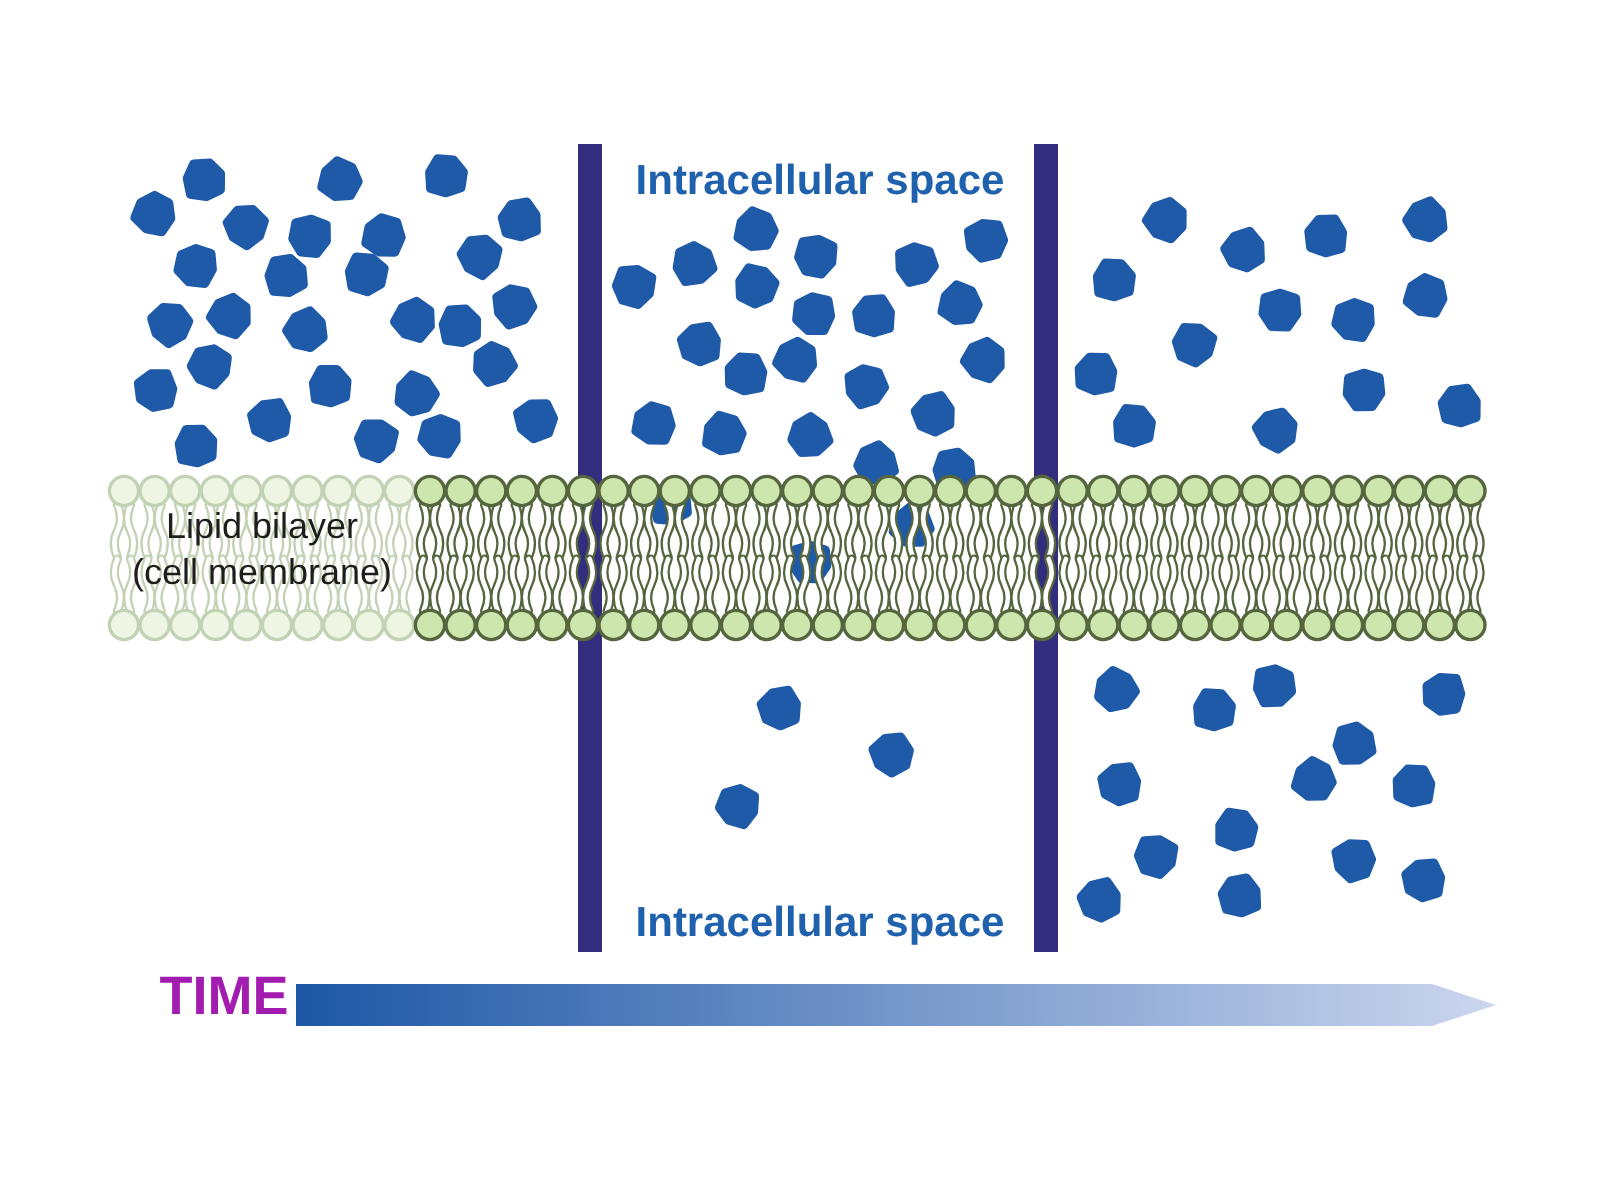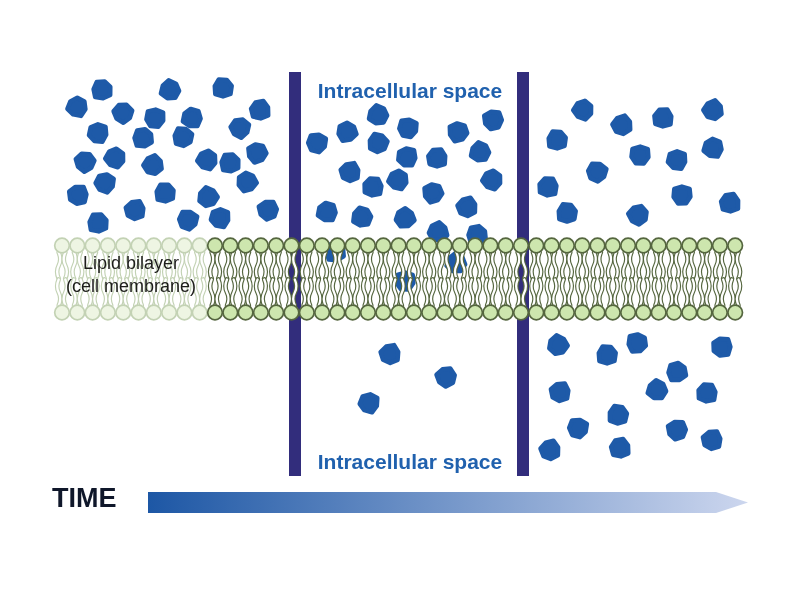--- a/index.html
+++ b/index.html
@@ -5,22 +5,22 @@
   html,body{margin:0;padding:0;background:#ffffff;}
   .canvas{
     position:relative;width:800px;height:600px;background:#ffffff;overflow:hidden;
     font-family:"Liberation Sans", sans-serif;
   }
   #diagram{position:absolute;left:0;top:0;}
   .lbl{position:absolute;text-align:center;user-select:none;}
   .lbl-extra{left:290px;top:79px;width:240px;font-size:21px;font-weight:600;color:#2061ae;}
   .lbl-intra{left:290px;top:450px;width:240px;font-size:21px;font-weight:600;color:#2061ae;}
   .lbl-bilayer{left:36px;top:252px;width:190px;font-size:18px;line-height:23px;color:#1d1d1b;}
-  .lbl-time{left:52px;top:483px;width:120px;text-align:left;font-size:27px;font-weight:bold;
-            letter-spacing:0px;color:#0f172a;}
+  .lbl-time{left:52px;top:483px;width:120px;text-align:center;font-size:27px;font-weight:bold;
+            letter-spacing:0px;color:#a21caf;}
 </style>
 </head>
 <body>
 
 <div class="canvas">
   <svg id="diagram" width="800" height="600">
       <defs>
         <linearGradient id="tg" x1="0" y1="0" x2="1" y2="0">
           <stop offset="0%" stop-color="#1d57a5"></stop>
           <stop offset="100%" stop-color="#ccd6ee"></stop>

